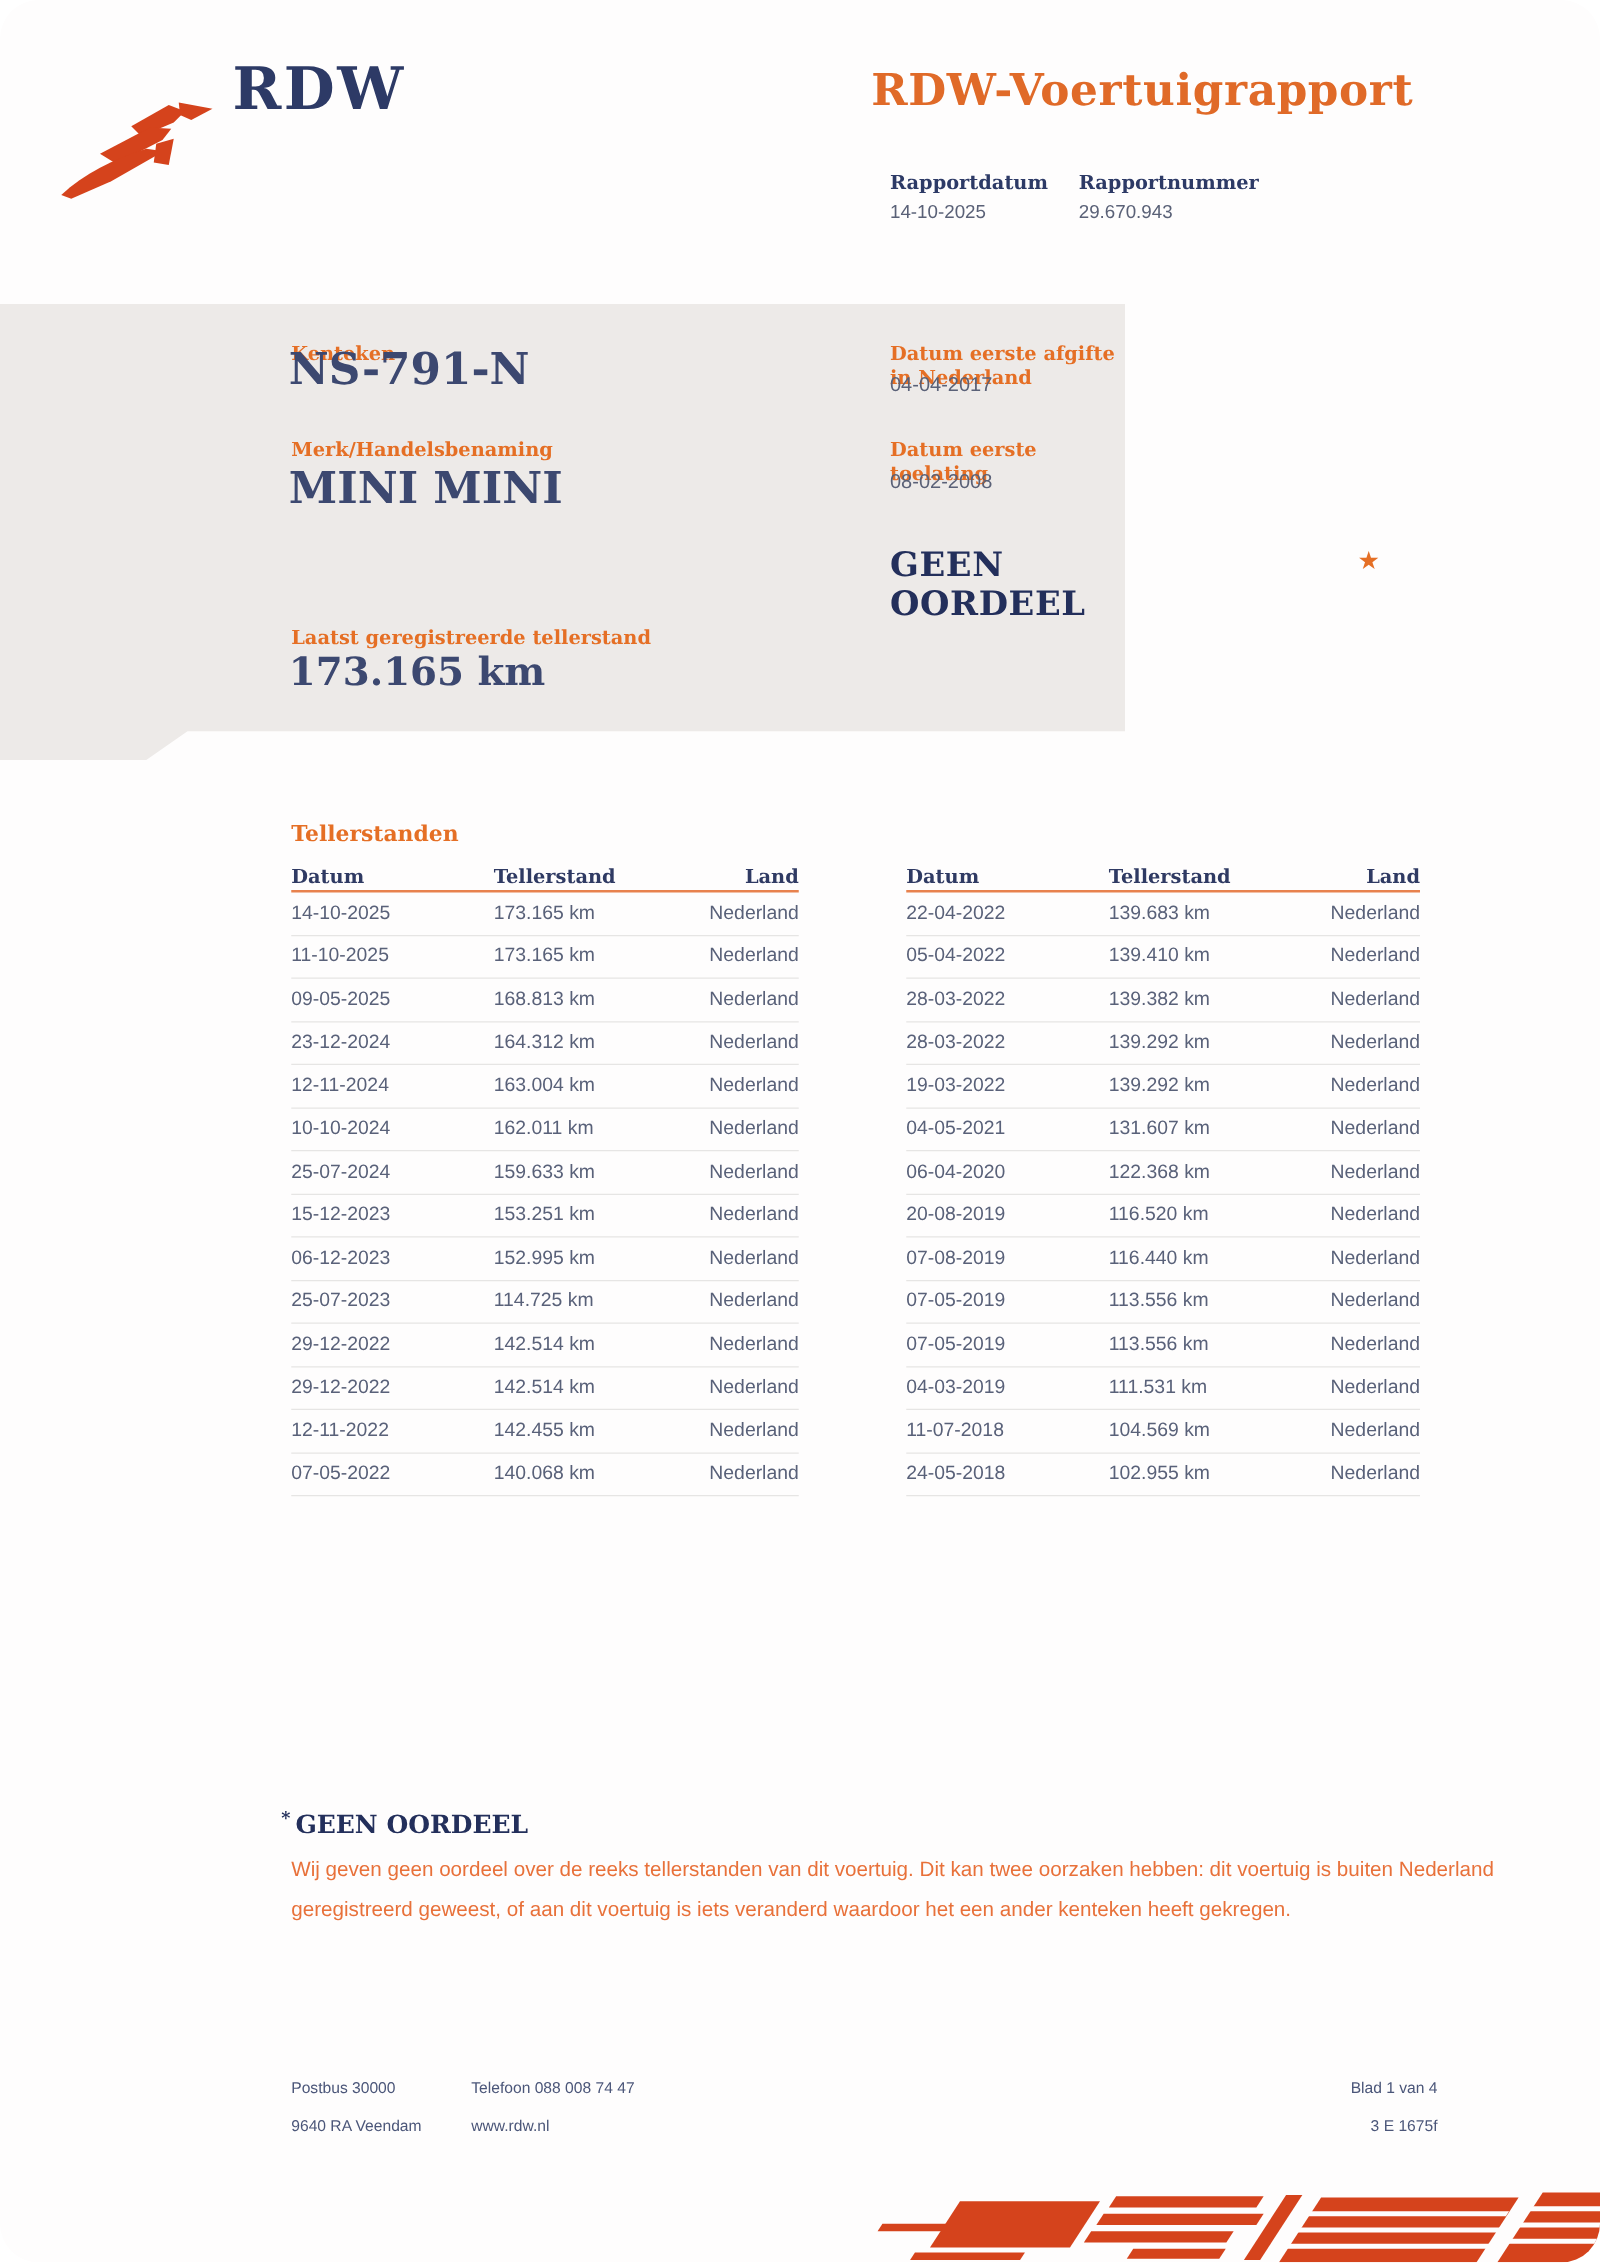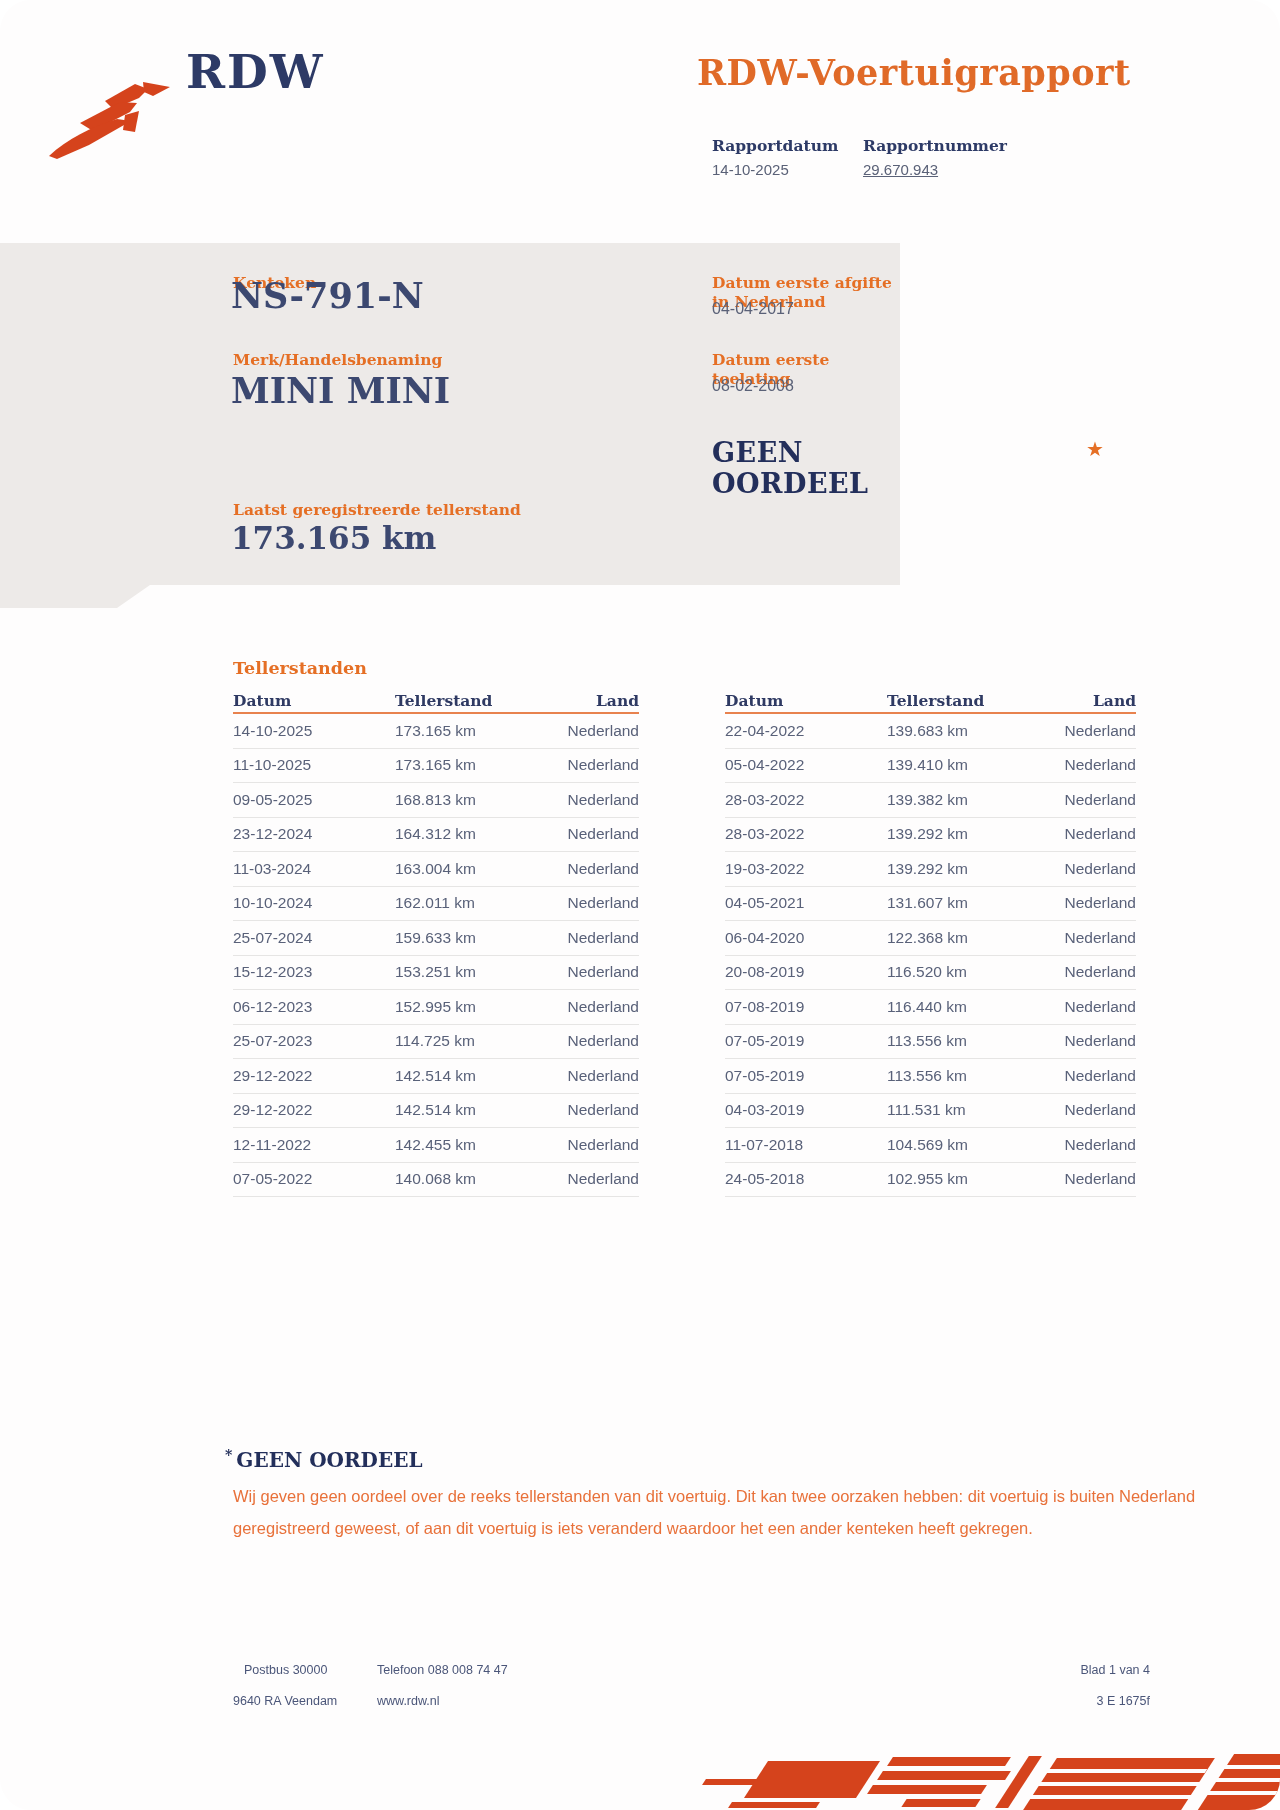--- a/index.html
+++ b/index.html
@@ -26,21 +26,21 @@
     position:absolute; top:136px;
     font-family:"DejaVu Serif", serif; font-size:15.5px; font-weight:700; color:#2d3a66;
   }
   .meta-value {
     position:absolute; top:161px;
     font-size:15px; color:#5a6177;
   }
   .meta-date-label  { left:712px; }
   .meta-date-value  { left:712px; }
   .meta-num-label   { left:863px; }
-  .meta-num-value   { left:863px;text-decoration:underline; }
+  .meta-num-value   { left:863px; }
   
   .panel {
     position:absolute; left:0; top:243px; width:900px; height:365px;
     background:#edeae8;
     clip-path: polygon(0 0, 1136px 0, 1136px 342px, 150px 342px, 117px 365px, 0 365px);
   }
   .lbl {
     position:absolute;
     font-family:"DejaVu Serif", serif; font-size:15.5px; font-weight:700; color:#e56f25;
   }
@@ -95,21 +95,21 @@
     position:absolute; left:225px; top:1447px;
     font-family:"DejaVu Serif", serif; font-size:20px; font-weight:700; color:#232f5b;
   }
   .footnote-head .marker { font-size:14px; vertical-align:7px; margin-right:4px; }
   .footnote-body {
     position:absolute; left:233px; top:1481px; width:968px;
     font-size:16.5px; line-height:31.5px; color:#e8713a;
   }
   
   .foot { position:absolute; font-size:12.5px; color:#4b5679; }
-  .f-a1 { left:244px; top:1663px;text-align:center; }
+  .f-a1 { left:233px; top:1663px;text-align:center; }
   .f-a2 { left:233px; top:1694px; }
   .f-p  { left:377px; top:1663px; }
   .f-w  { left:377px; top:1694px; }
   .f-pg { left:950px; top:1663px; width:200px; text-align:right; }
   .f-fc { left:950px; top:1694px; width:200px; text-align:right; }
   
   .stripes {
     position:absolute; left:656px; top:1750px; width:624px; height:60px;
     overflow:hidden;
   }
@@ -200,21 +200,21 @@
           <span class="c3">Nederland</span>
         </div>
 
         <div class="orow">
           <span class="c1">23-12-2024</span>
           <span class="c2">164.312 km</span>
           <span class="c3">Nederland</span>
         </div>
 
         <div class="orow">
-          <span class="c1">11-03-2024</span>
+          <span class="c1">12-11-2024</span>
           <span class="c2">163.004 km</span>
           <span class="c3">Nederland</span>
         </div>
 
         <div class="orow">
           <span class="c1">10-10-2024</span>
           <span class="c2">162.011 km</span>
           <span class="c3">Nederland</span>
         </div>
 

